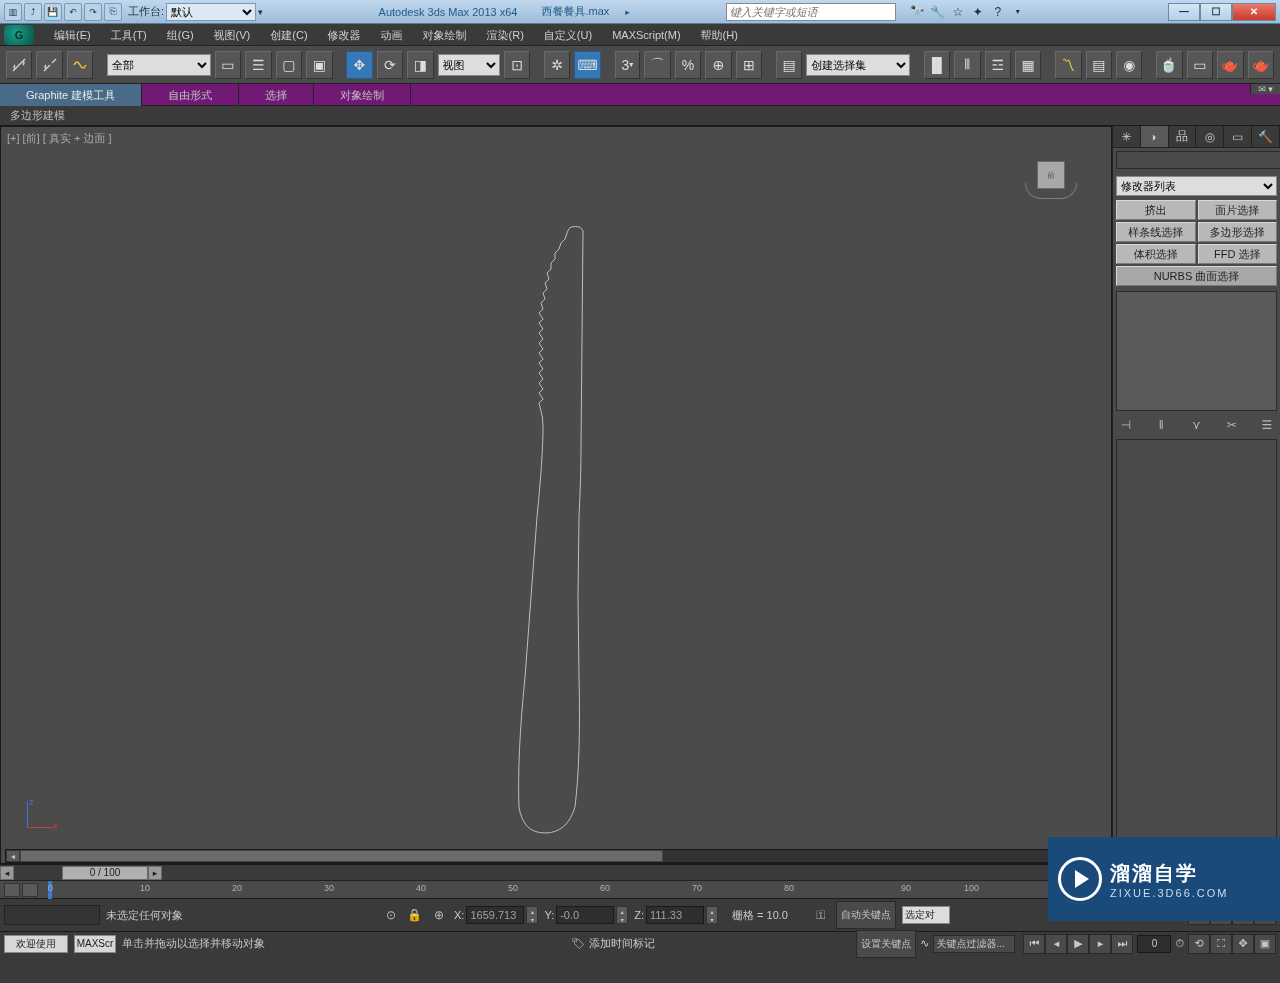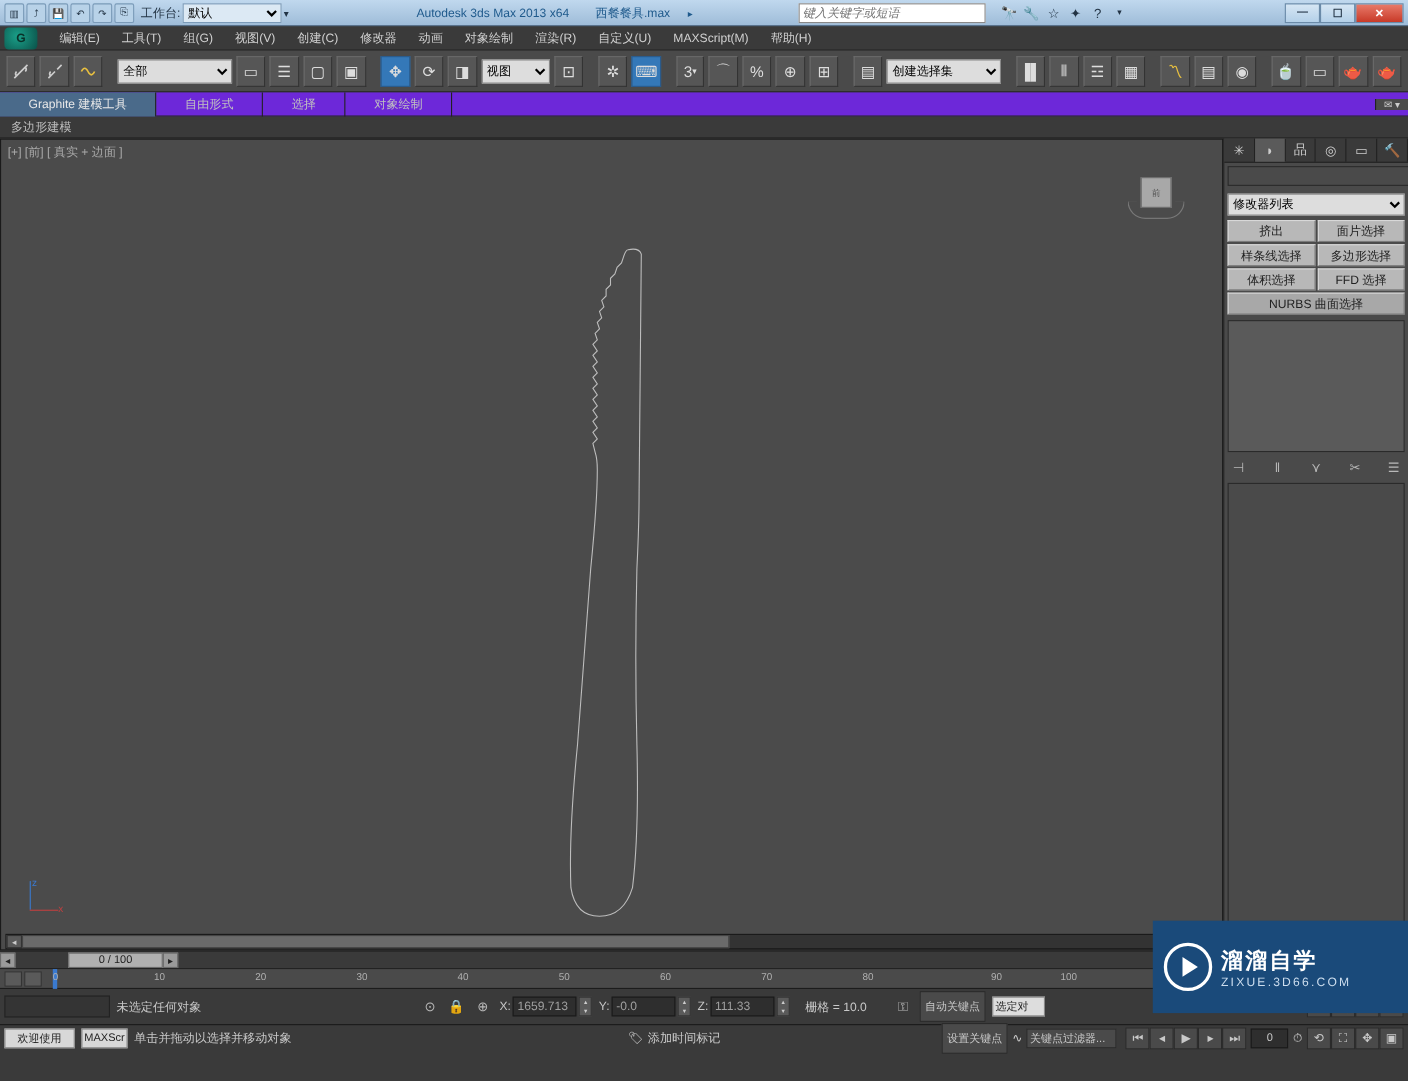--- a/index.html
+++ b/index.html
@@ -30,21 +30,21 @@
 .toolbar{height:38px;background:#4a4a4a;display:flex;align-items:center;padding:2px 6px;gap:4px;border-bottom:1px solid #222}
 .toolbar .sep{width:6px}
 .tb{width:28px;height:28px;background:#565656;border:1px solid #333;border-top-color:#6a6a6a;border-left-color:#6a6a6a;display:flex;align-items:center;justify-content:center;font-size:14px;color:#ddd;position:relative}
 .tb.wide{width:auto;padding:0 6px}
 .tb.sel{background:#3478b8;border-color:#2a5a8a}
 .tb.yellow{color:#e8c040}
 .tb svg,.ti svg{width:16px;height:16px}
 .toolbar select.big{width:110px;height:22px;background:#ddd;border:1px solid #888;font-size:11px}
 
 
-.ribbon{height:22px;background:#6d28d9;display:flex;align-items:center;border-bottom:1px solid #222}
+.ribbon{height:22px;background:#701a75;display:flex;align-items:flex-start;border-bottom:1px solid #222}
 .ribbon .rtab{padding:0 26px;line-height:22px;color:#c0c0c0;border-right:1px solid #222}
 .ribbon .rtab.active{background:#4a6a8a;color:#e8e8e8}
 .ribbon .rdd{margin-left:auto;width:30px;display:flex;align-items:center;justify-content:center;background:#4a4a4a;border-left:1px solid #222;font-size:9px}
 .ribbon2{height:20px;background:#3a3a3a;border-bottom:1px solid #1a1a1a;display:flex;align-items:center;padding:0 10px;color:#bdbdbd}
 
 
 .mainrow{display:flex;height:738px}
 .viewport{flex:1;background:#4b4b4b;position:relative;border:1px solid #1a1a1a}
 .vp-label{position:absolute;top:4px;left:6px;color:#a8a8a8;font-size:11px}
 .vp-label .brk{color:#a8a8a8}

